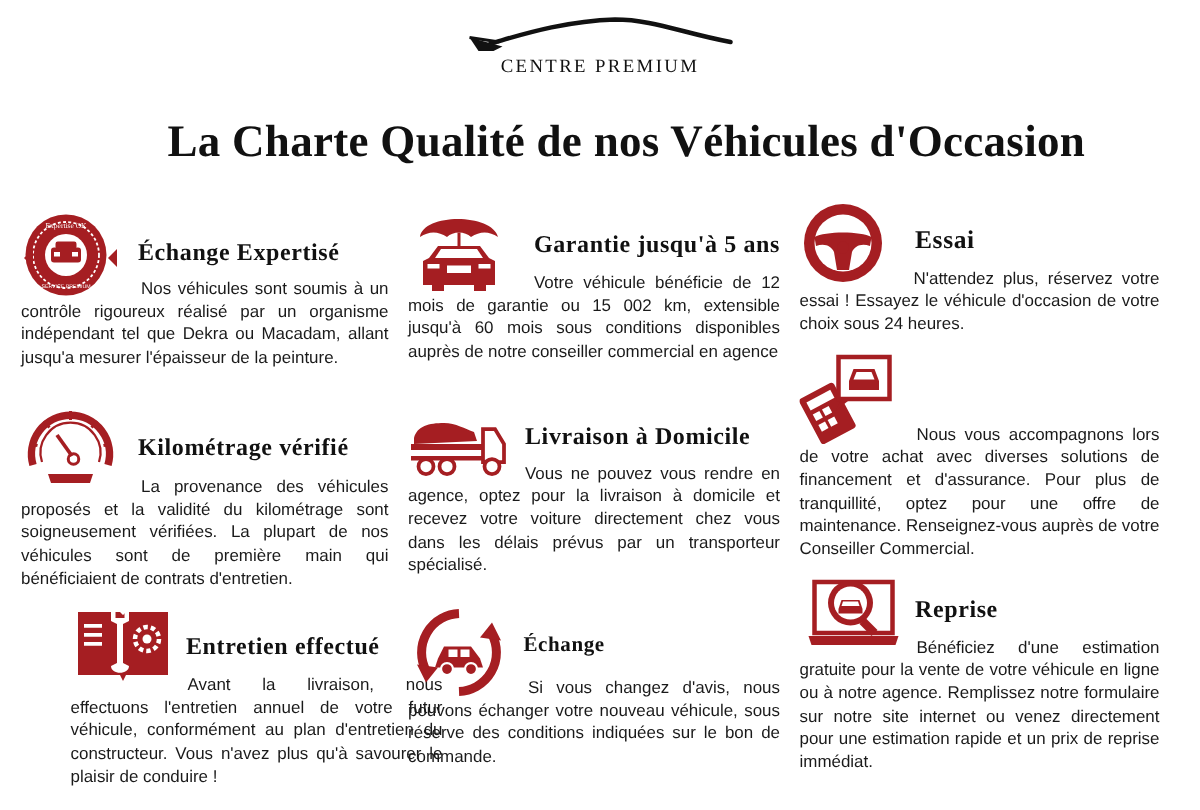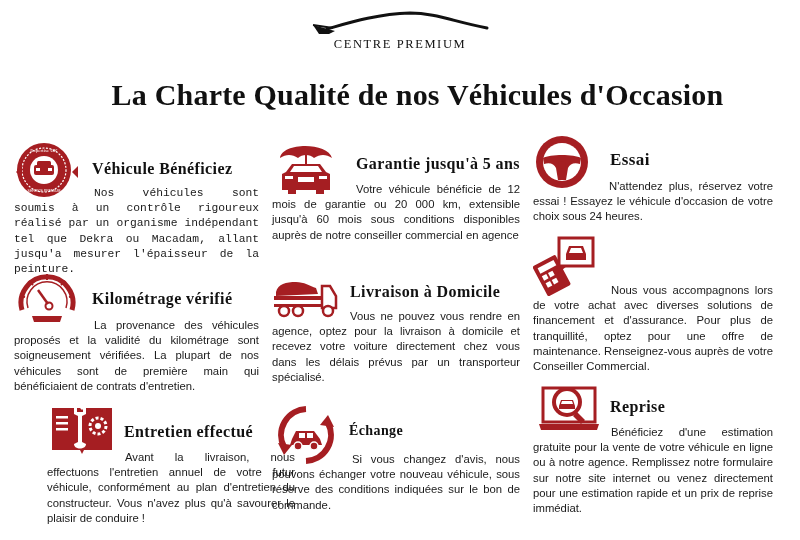--- a/index.html
+++ b/index.html
@@ -44,41 +44,41 @@
       <rect x="20" y="25" width="20" height="10" rx="2" fill="#A51E22"></rect>
       <rect x="23" y="21" width="14" height="5" rx="1.5" fill="#A51E22"></rect>
       <rect x="22" y="28" width="4" height="3" fill="#fff"></rect>
       <rect x="34" y="28" width="4" height="3" fill="#fff"></rect>
       <path d="M2 32 L8 26 L8 38 Z" fill="#A51E22"></path>
       <path d="M58 32 L64 26 L64 38 Z" fill="#A51E22"></path>
       <text x="30" y="12" font-size="5" fill="#fff" text-anchor="middle" font-family="Liberation Serif, serif">Expertise OK</text>
       <text x="30" y="52" font-size="3.5" fill="#fff" text-anchor="middle" font-family="Liberation Sans, sans-serif">SERVICE PREMIUM</text>
     </svg>
   </div>
-  <div class="head" style="left:78px; top:20px;">Véhicule Bénéficiez</div>
-  <div class="body" style="top:46px; width:245px; text-indent:80px;font-family:Liberation Mono, monospace;">
+  <div class="head" style="left:78px; top:20px;">Échange Expertisé</div>
+  <div class="body" style="top:46px; width:245px; text-indent:80px;">
     <span>Nos véhicules sont soumis à un contrôle rigoureux réalisé par un organisme indépendant tel que Dekra ou Macadam, allant jusqu'a mesurer l'épaisseur de la peinture.</span>
   </div>
 </div>
 
 <div class="card" style="left:272px; top:138px; width:248px; height:125px;">
   <div class="icon">
     <svg width="70" height="60" viewBox="0 0 70 60">
       <path d="M8 20 C10 4, 56 4, 60 20 C54 16, 48 16, 42 20 C38 16, 30 16, 26 20 C20 16, 14 16, 8 20 Z" fill="#A51E22"></path>
       <rect x="33" y="17" width="2" height="14" fill="#A51E22"></rect>
       <path d="M14 34 L20 26 L48 26 L54 34 L58 36 L58 52 L52 52 L52 56 L44 56 L44 52 L24 52 L24 56 L16 56 L16 52 L10 52 L10 36 Z" fill="#A51E22"></path>
       <path d="M22 28 L46 28 L50 34 L18 34 Z" fill="#fff"></path>
       <rect x="26" y="39" width="16" height="5" fill="#fff"></rect>
       <rect x="13" y="38" width="8" height="3" fill="#fff"></rect>
       <rect x="47" y="38" width="8" height="3" fill="#fff"></rect>
     </svg>
   </div>
   <div class="head" style="left:84px; top:17px;">Garantie jusqu'à 5 ans</div>
   <div class="body" style="top:44px; width:248px; text-indent:84px;">
-    <span>Votre véhicule bénéficie de 12 mois de garantie ou 20 000 km, extensible jusqu'à 60 mois sous conditions disponibles auprès de notre conseiller commercial en agence</span>
+    <span>Votre véhicule bénéficie de 12 mois de garantie ou 15 002 km, extensible jusqu'à 60 mois sous conditions disponibles auprès de notre conseiller commercial en agence</span>
   </div>
 </div>
 
 <div class="card" style="left:533px; top:134px; width:240px; height:95px;text-decoration:underline;">
   <div class="icon" style="left:1px;">
     <svg width="60" height="60" viewBox="0 0 60 60">
       <circle cx="28" cy="28" r="26" fill="#A51E22"></circle>
       <circle cx="28" cy="28" r="19" fill="#fff"></circle>
       <path d="M9 24 C16 20, 40 20, 47 24 L46 30 C40 28, 36 30, 34 34 L32 46 L24 46 L22 34 C20 30, 16 28, 10 30 Z" fill="#A51E22"></path>
       <circle cx="28" cy="31" r="4" fill="#A51E22"></circle>

